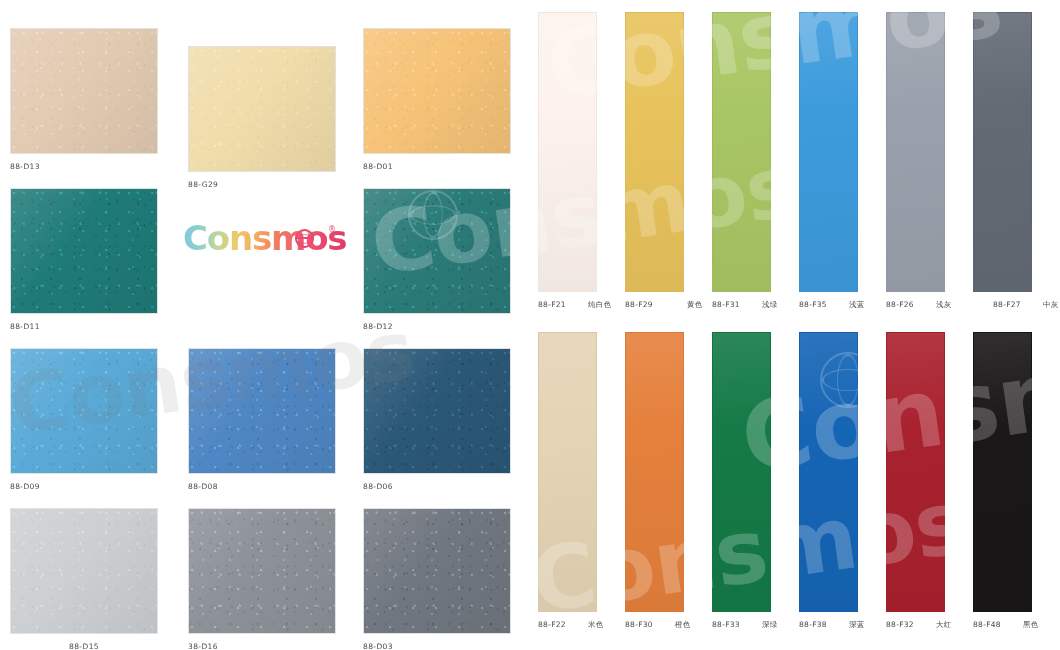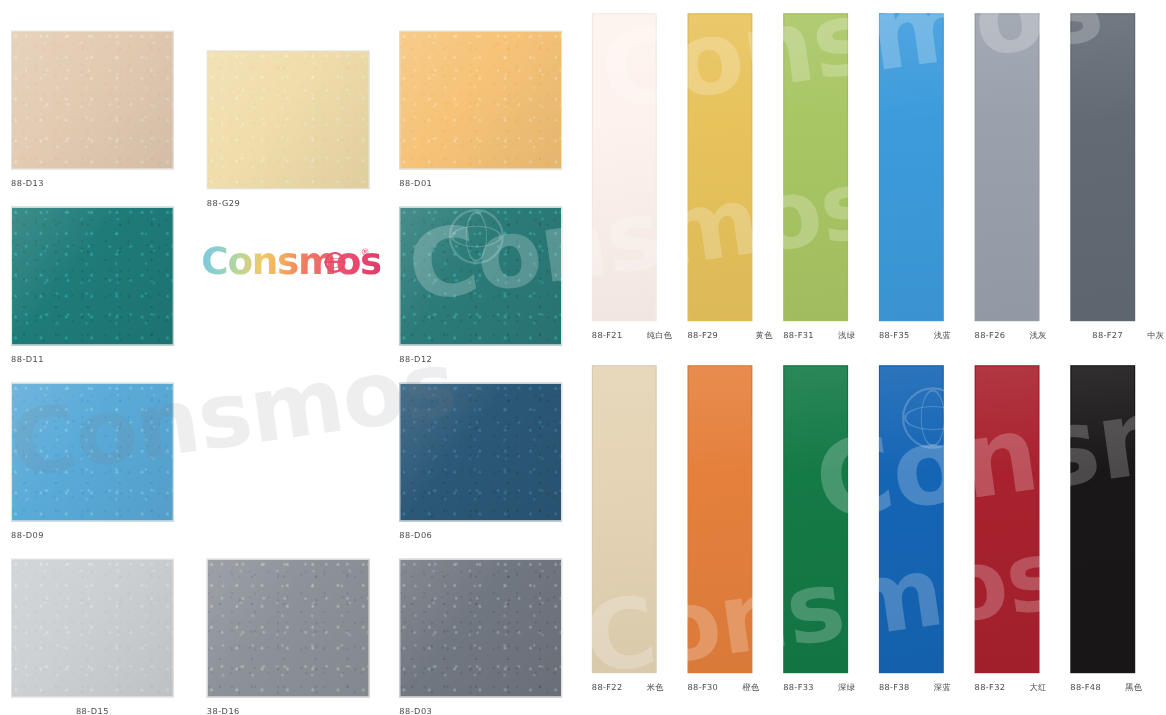--- a/index.html
+++ b/index.html
@@ -233,20 +233,27 @@
       <div class="lcode">88-D12</div>
     </div>
 
     <div class="lcell" style="left:10px;  top:332px;">
       <div class="lswatch" style="background:#5aaad8">
           <div class="grain"></div>
           <div class="sheen"></div>
         </div>
       <div class="lcode">88-D09</div>
     </div>
+    <div class="lcell" style="left:188px; top:332px;">
+      <div class="lswatch" style="background:#4f87c4">
+          <div class="grain"></div>
+          <div class="sheen"></div>
+        </div>
+      <div class="lcode">88-D08</div>
+    </div>
     <div class="lcell" style="left:363px; top:332px;">
       <div class="lswatch" style="background:#2b5877">
           <div class="grain"></div>
           <div class="sheen"></div>
         </div>
       <div class="lcode">88-D06</div>
     </div>
 
     <div class="lcell" style="left:10px;  top:492px;text-align:center;">
       <div class="lswatch" style="background:#ccd0d2">

